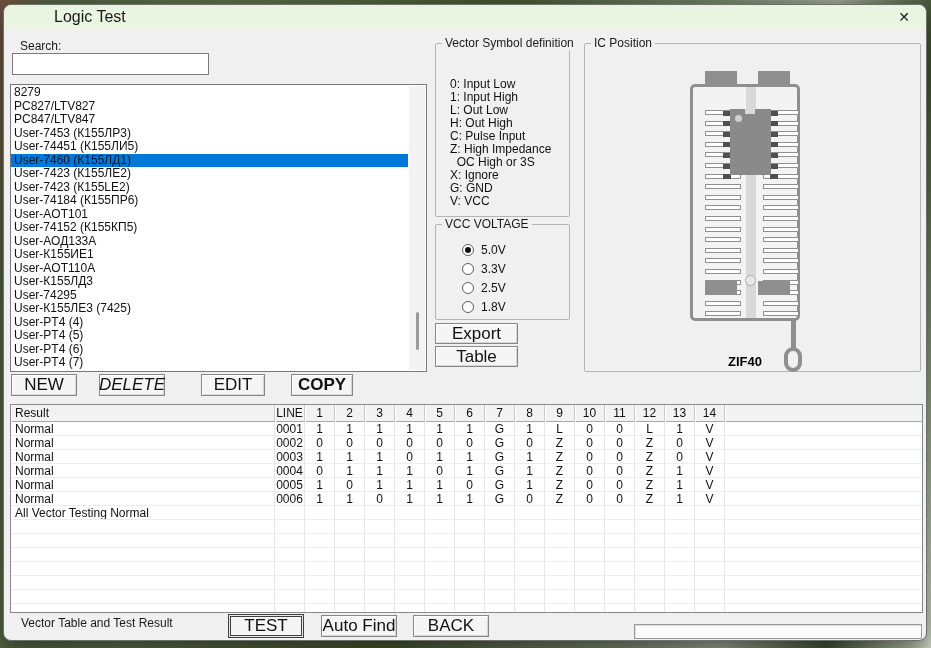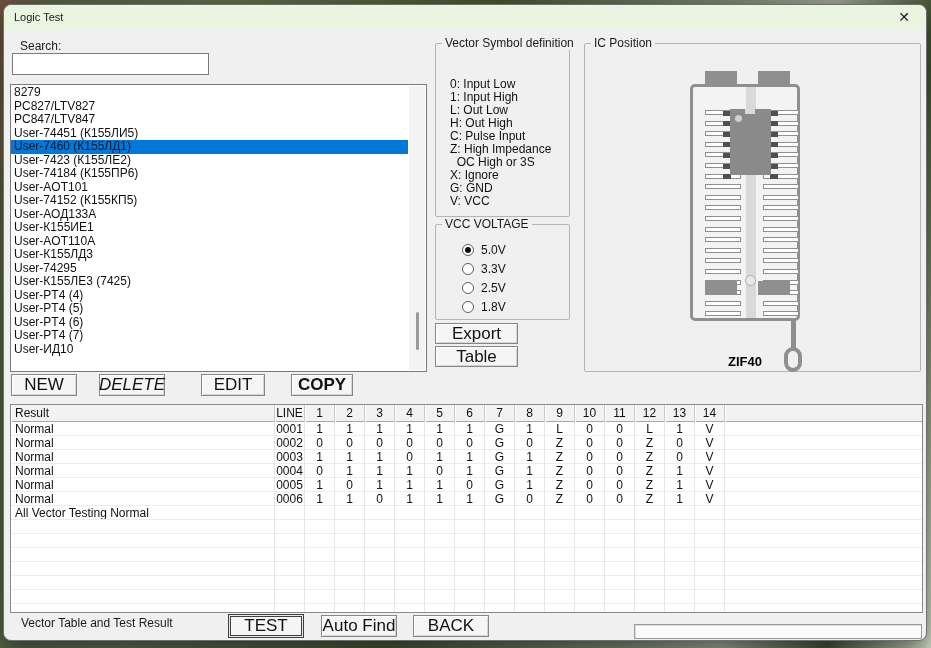--- a/index.html
+++ b/index.html
@@ -3,21 +3,21 @@
 <meta charset="utf-8">
 <style>
   html,body{margin:0;padding:0;}
   .stage{position:relative;width:931px;height:648px;overflow:hidden;
     font-family:"Liberation Sans",sans-serif;font-size:12px;color:#111;
     background:linear-gradient(100deg,#6e4f3e 0%,#50603f 5%,#5a6b48 22%,#43522f 48%,#74826a 70%,#9aa190 80%,#3f5130 90%,#cfd8c5 100%);}
   .dlg{position:absolute;left:3px;top:4px;width:924px;height:637px;background:#f0f0f0;
     border:1px solid #6f6f6f;border-radius:8px;box-shadow:0 8px 24px rgba(0,0,0,.45);overflow:hidden;box-sizing:border-box;}
   .titlebar{position:absolute;left:0;top:0;right:0;height:24px;background:var(--titlebar,#e9f4e1);
     border-radius:8px 8px 0 0;display:flex;align-items:center;}
-  .title{padding-left:10px;font-size:11px;color:#1a1a1a;}
+  .title{padding-left:10px;font-size:16px;color:#1a1a1a;margin-left:40px;}
   .closebtn{position:absolute;right:6px;top:0;width:32px;height:24px;display:flex;align-items:center;justify-content:center;
     font-size:14px;color:#222;cursor:default;}
   .lbl{position:absolute;color:#1a1a1a;white-space:nowrap;}
   .tbox{position:absolute;background:#fff;border:1px solid #7a7a7a;box-sizing:border-box;}
   
   .listbox{position:absolute;left:6px;top:79px;width:417px;height:288px;background:#fff;border:1px solid #7a7a7a;
     box-sizing:border-box;overflow:hidden;}
   .list-inner{position:absolute;left:0;top:1px;right:18px;}
   .list-item{height:13.5px;line-height:13.5px;padding-left:3px;white-space:nowrap;overflow:hidden;}
   .list-item.selected{background:var(--sel,#0078d7);color:#0f172a;}
@@ -78,23 +78,25 @@
     </div>
 
     <div class="lbl" style="left:16px;top:34px;">Search:</div>
     <input class="tbox" style="left: 8px; top: 48px; width: 197px; height: 22px; padding: 0px 4px; font: 12px &quot;Liberation Sans&quot;, sans-serif;" value="">
 
     <div class="listbox">
       <div class="list-inner">
           <div class="list-item">8279</div>
           <div class="list-item">PC827/LTV827</div>
           <div class="list-item">PC847/LTV847</div>
+          <div class="list-item">User-7453 (К155ЛР3)</div>
           <div class="list-item">User-74451 (К155ЛИ5)</div>
           <div class="list-item selected">User-7460 (К155ЛД1)</div>
           <div class="list-item">User-7423 (К155ЛЕ2)</div>
+          <div class="list-item">User-7423 (К155LE2)</div>
           <div class="list-item">User-74184 (К155ПР6)</div>
           <div class="list-item">User-AOT101</div>
           <div class="list-item">User-74152 (К155КП5)</div>
           <div class="list-item">User-АОД133А</div>
           <div class="list-item">User-К155ИЕ1</div>
           <div class="list-item">User-AOT110A</div>
           <div class="list-item">User-К155ЛД3</div>
           <div class="list-item">User-74295</div>
           <div class="list-item">User-К155ЛЕ3 (7425)</div>
           <div class="list-item">User-PT4 (4)</div>

